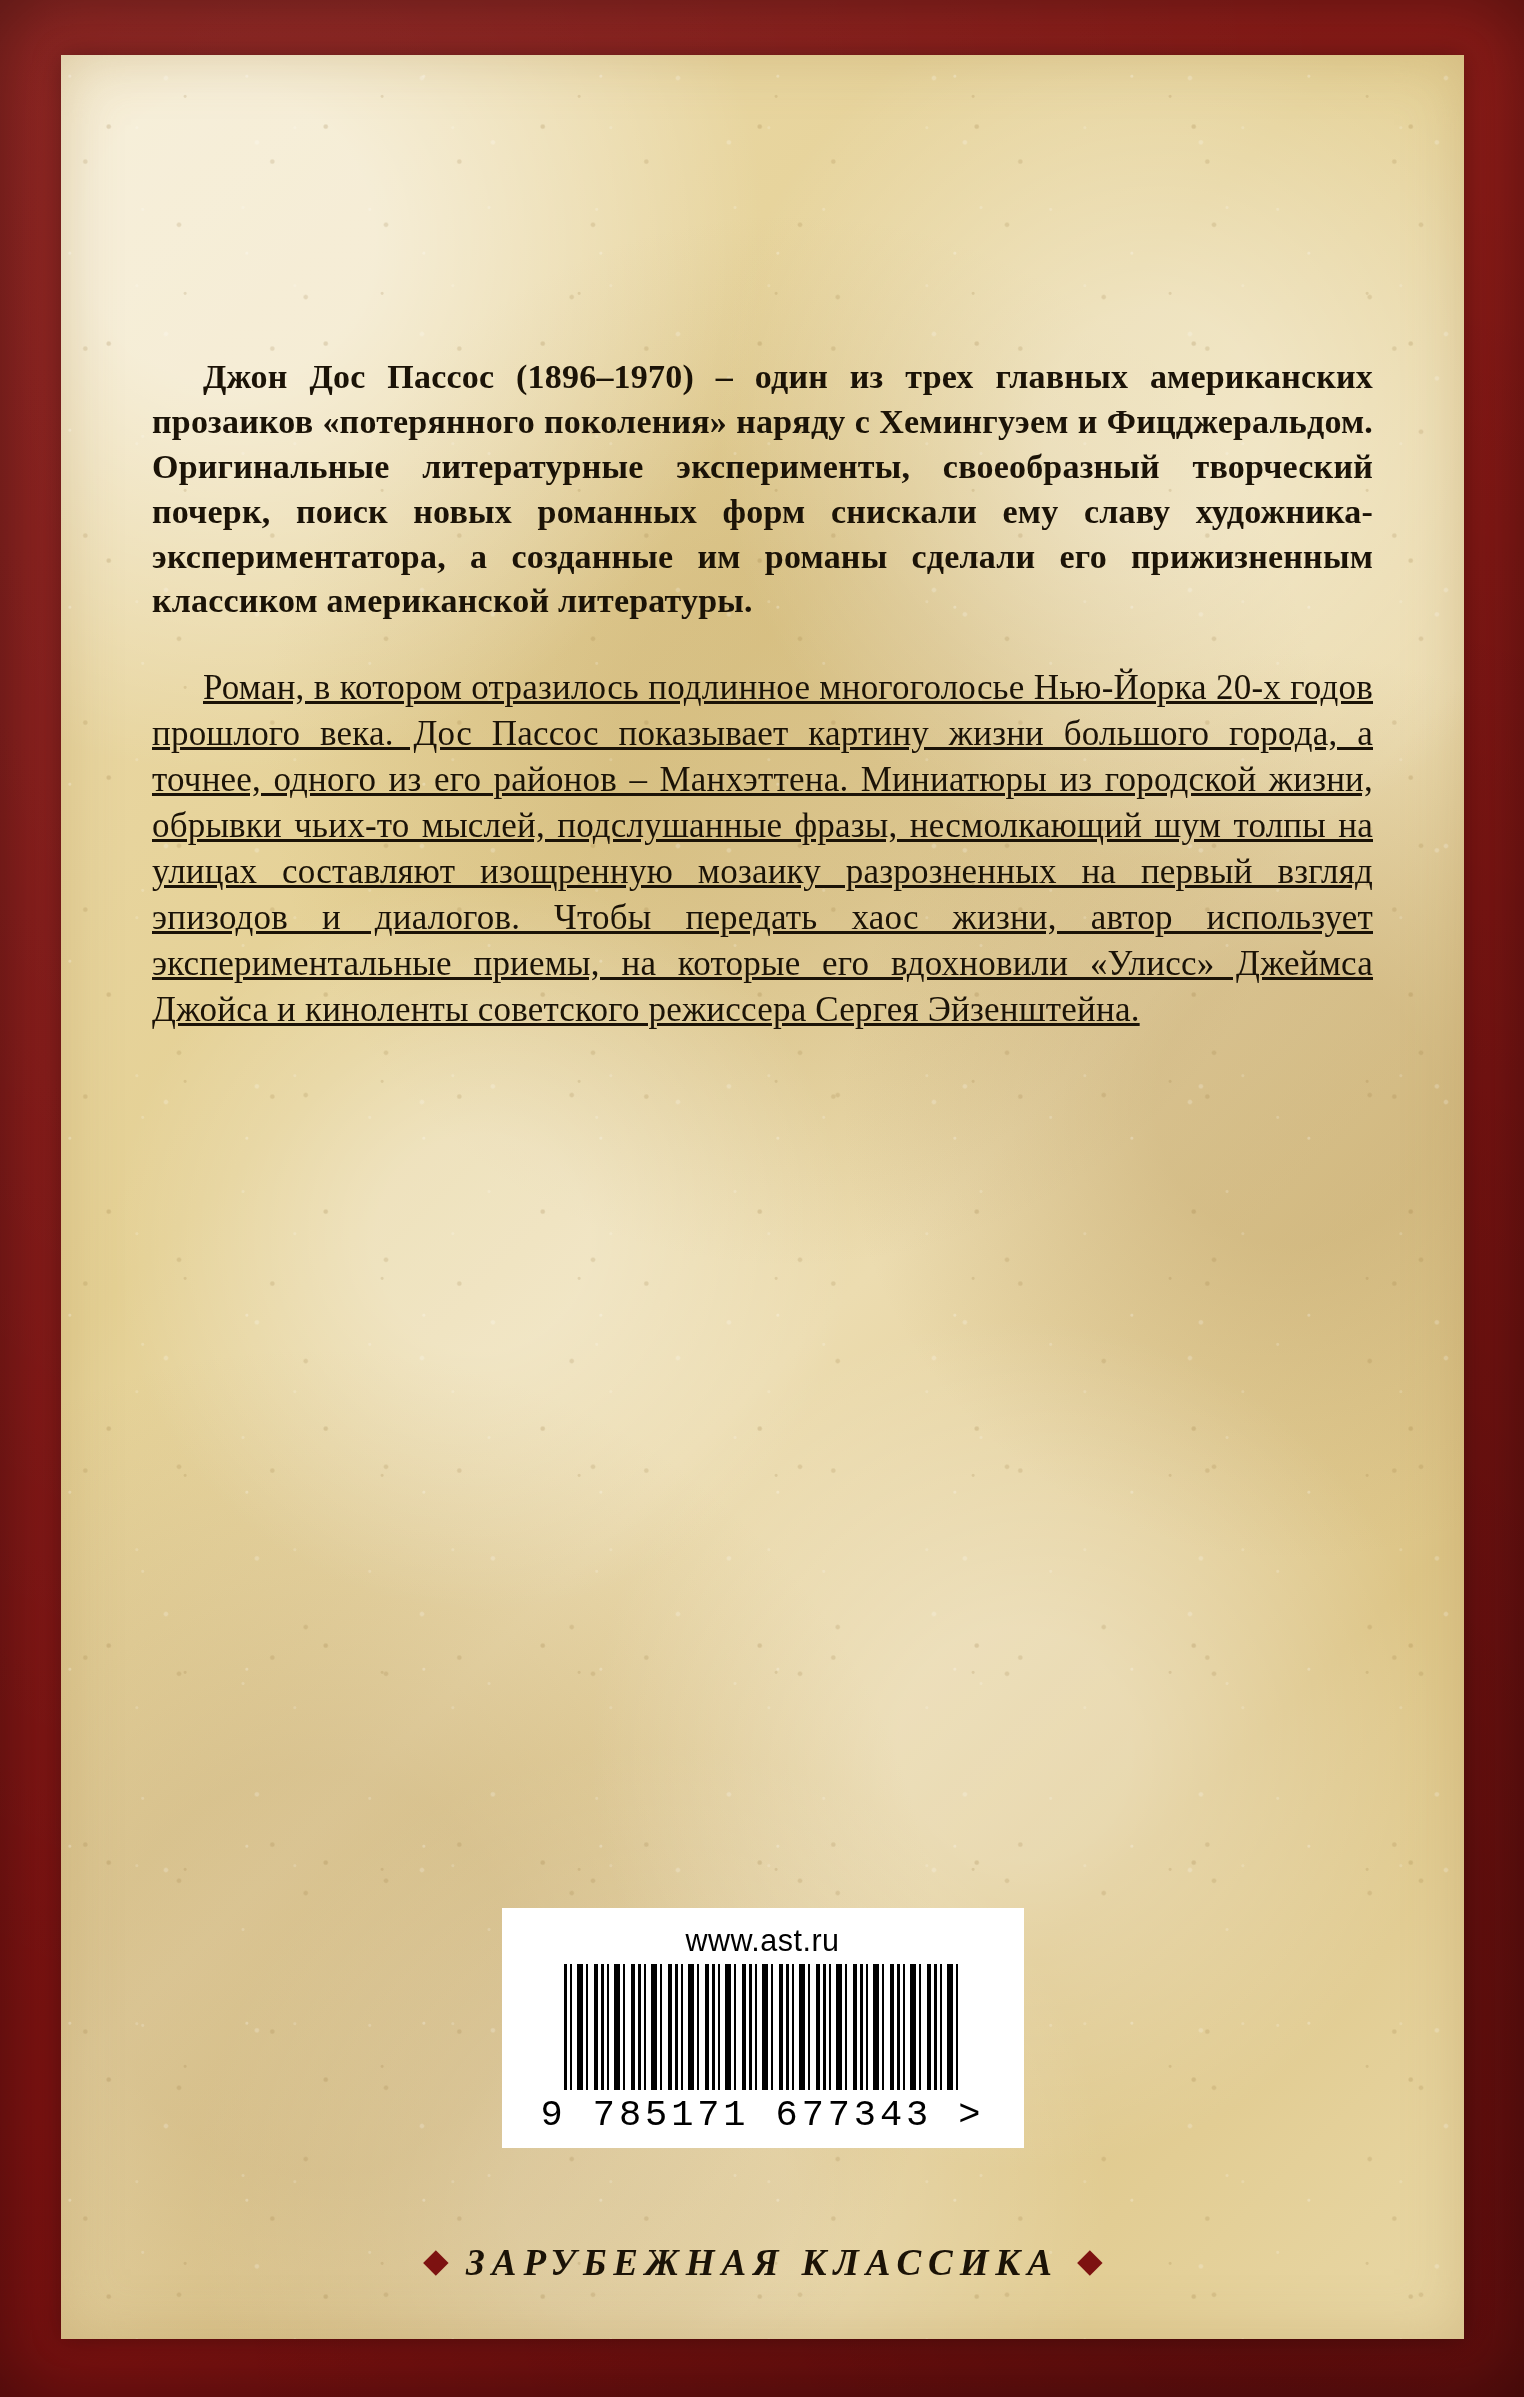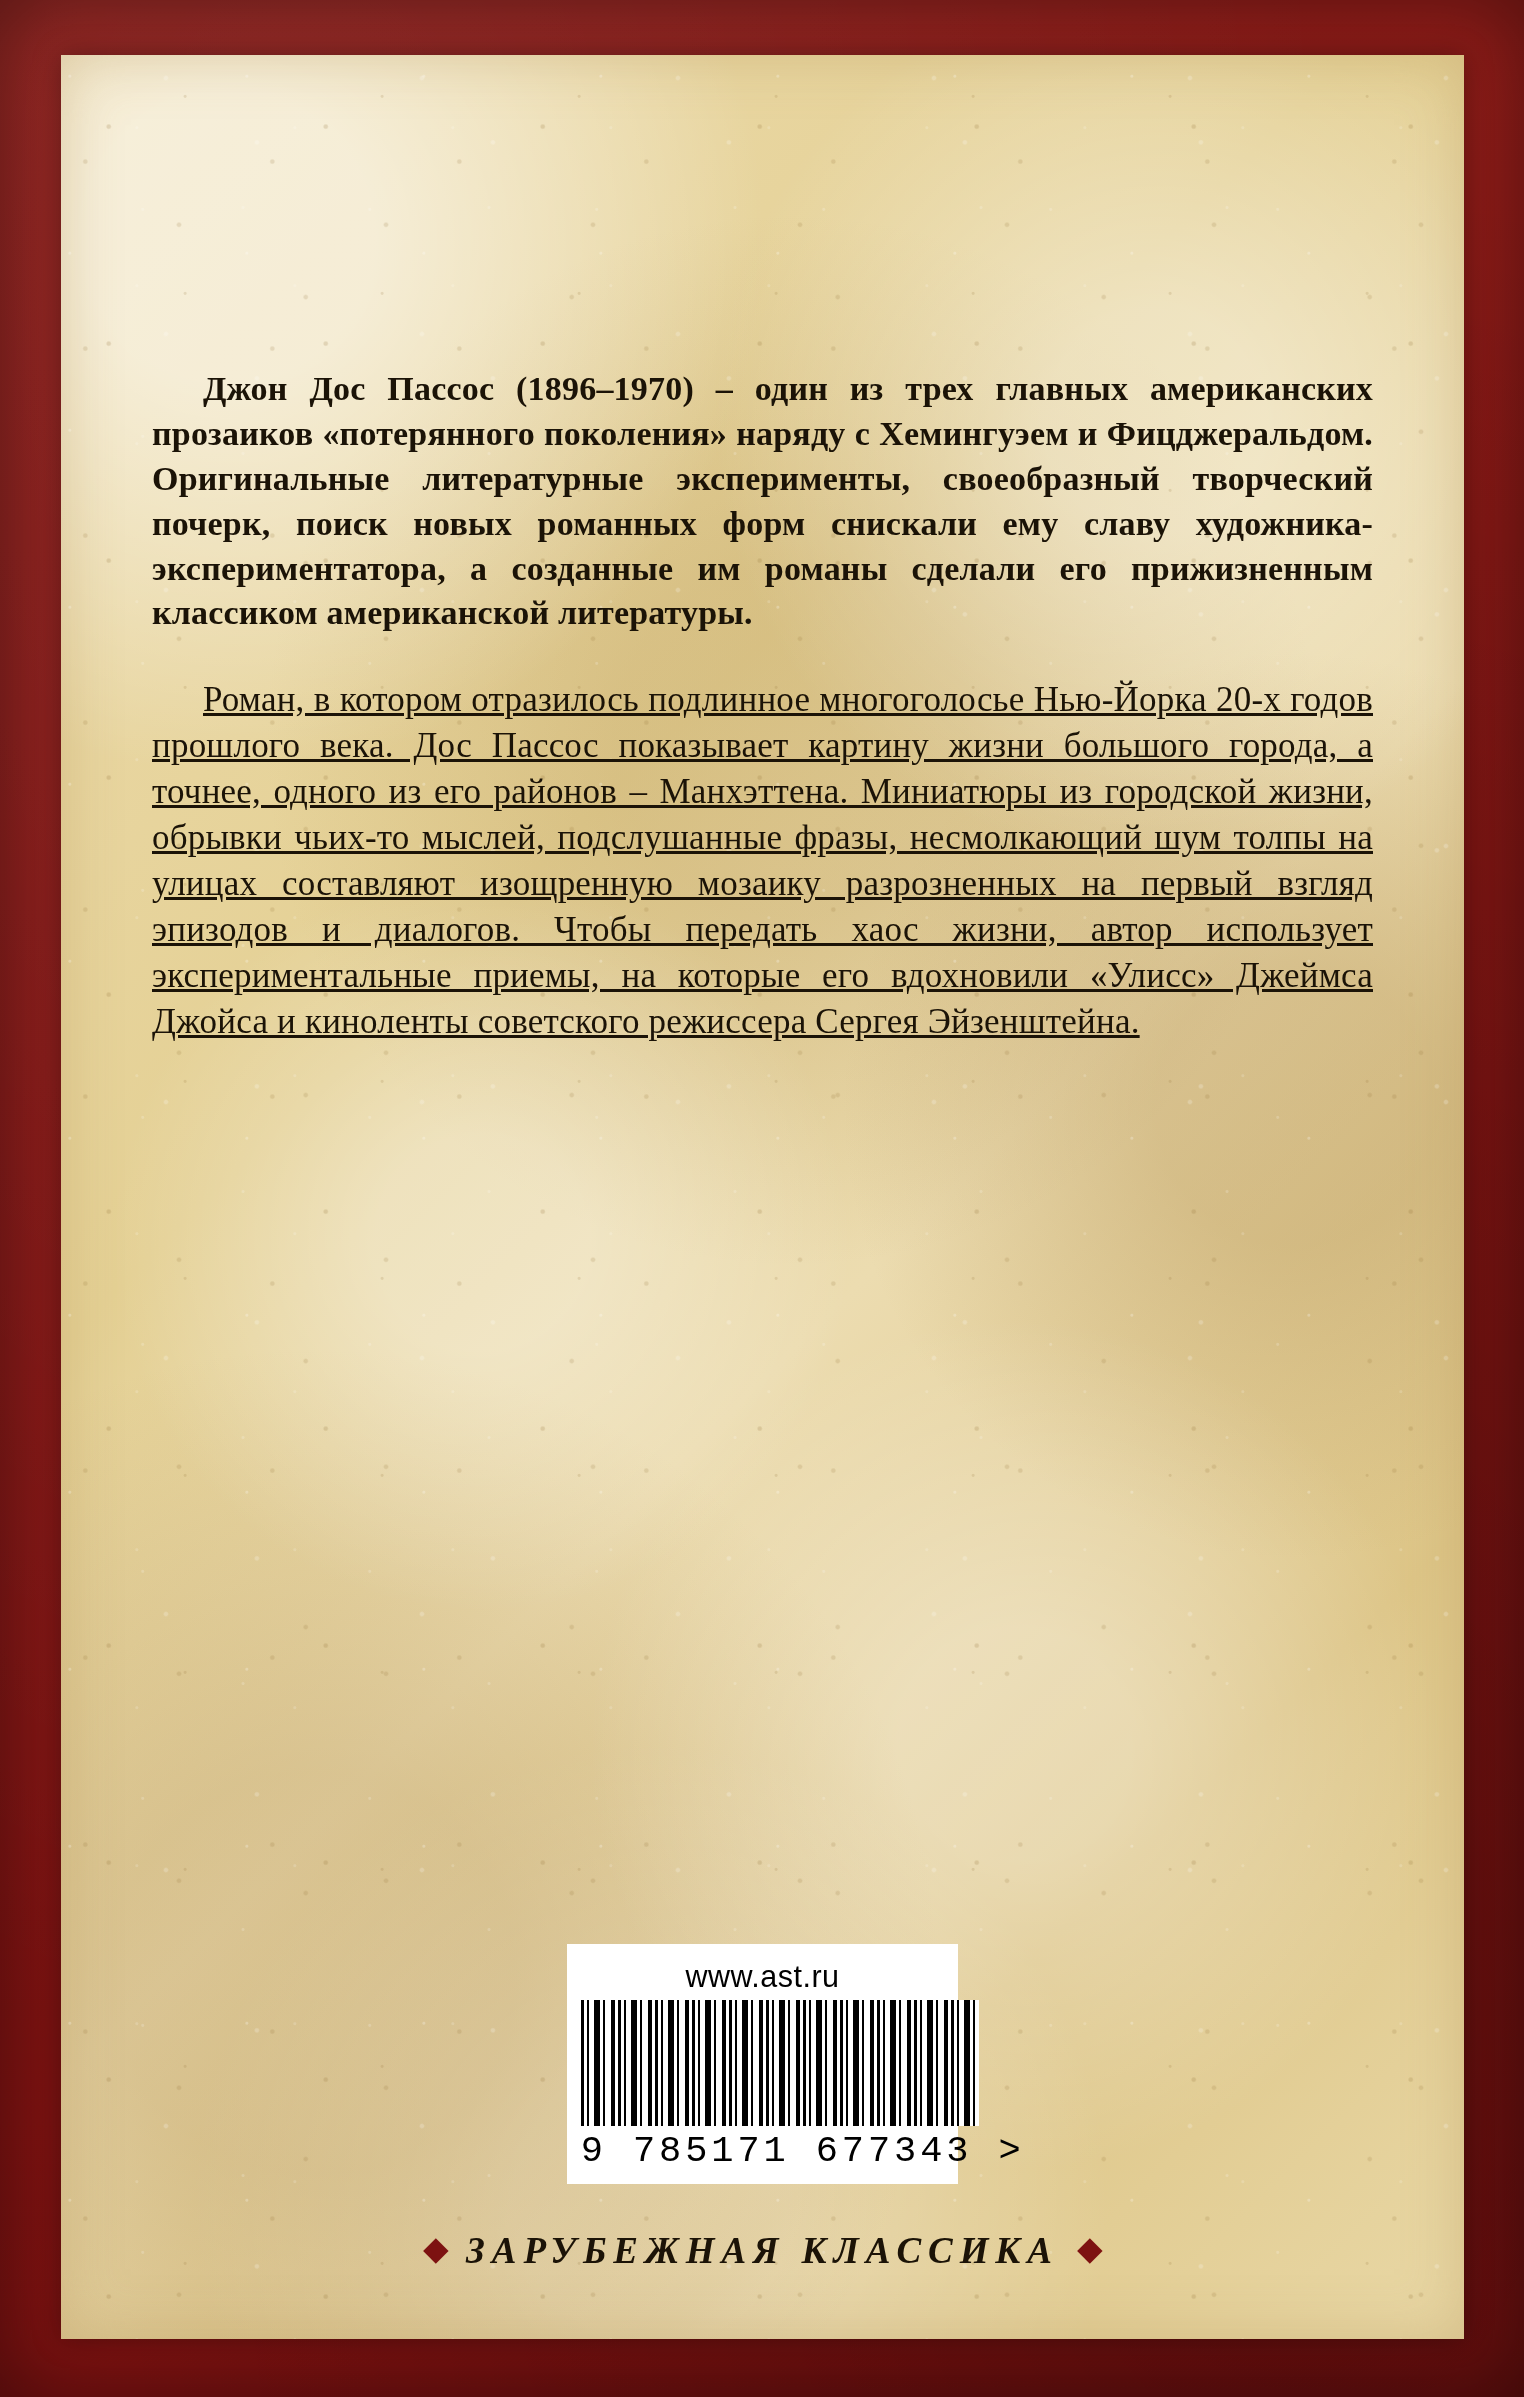--- a/index.html
+++ b/index.html
@@ -47,23 +47,24 @@
       radial-gradient(circle at 12% 8%, rgba(255,255,255,0.55) 0 6%, rgba(255,255,255,0) 22%),
       radial-gradient(circle at 78% 16%, rgba(255,255,255,0.40) 0 5%, rgba(255,255,255,0) 20%),
       radial-gradient(circle at 30% 52%, rgba(255,255,255,0.35) 0 7%, rgba(255,255,255,0) 24%),
       radial-gradient(circle at 68% 74%, rgba(255,255,255,0.32) 0 6%, rgba(255,255,255,0) 22%),
       radial-gradient(circle at 88% 46%, rgba(170,134,70,0.30) 0 8%, rgba(170,134,70,0) 26%),
       radial-gradient(circle at 18% 84%, rgba(170,134,70,0.28) 0 9%, rgba(170,134,70,0) 28%),
       radial-gradient(circle at 52% 30%, rgba(170,134,70,0.22) 0 10%, rgba(170,134,70,0) 30%),
       radial-gradient(circle at 42% 94%, rgba(255,255,255,0.30) 0 6%, rgba(255,255,255,0) 20%),
       linear-gradient(135deg, #eddcae 0%, #e4d094 35%, #ecdcb0 55%, #ddc587 78%, #e9d8a6 100%);
     box-shadow: 0 0 25.6px rgba(0,0,0,0.35), inset 0 0 59px rgba(176,140,78,0.35);
-    padding: 16px 91px;
+    padding: 4px 91px;
     display: flex;
     flex-direction: column;
+    gap: 48px;
   }
 
   
   .paper:after {
     content: "";
     position: absolute;
     inset: 0;
     pointer-events: none;
     opacity: 0.55;
     background-image:
@@ -110,21 +111,21 @@
   }
 
   .spacer {
     flex: 1 1 auto;
   }
 
   
   .barcode-block {
     position: relative;
     z-index: 2;
-    width: 391px;
+    width: 522px;
     margin: 0 auto 0 auto;
     background: #ffffff;
     border: 2px solid #ffffff;
     padding: 9.9px 11.8px 7.9px 11.8px;
     box-sizing: border-box;
     text-align: center;
   }
   .barcode-site {
     font-family: "Liberation Sans", sans-serif;
     font-size: 30.5px;

